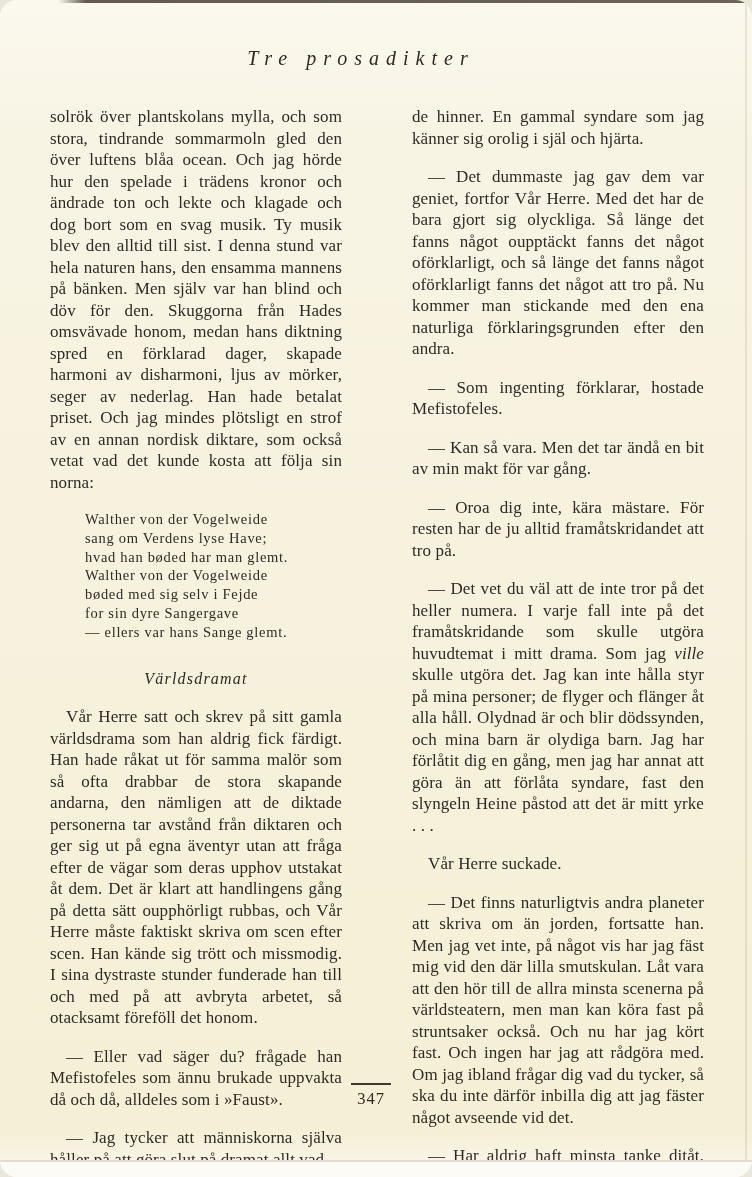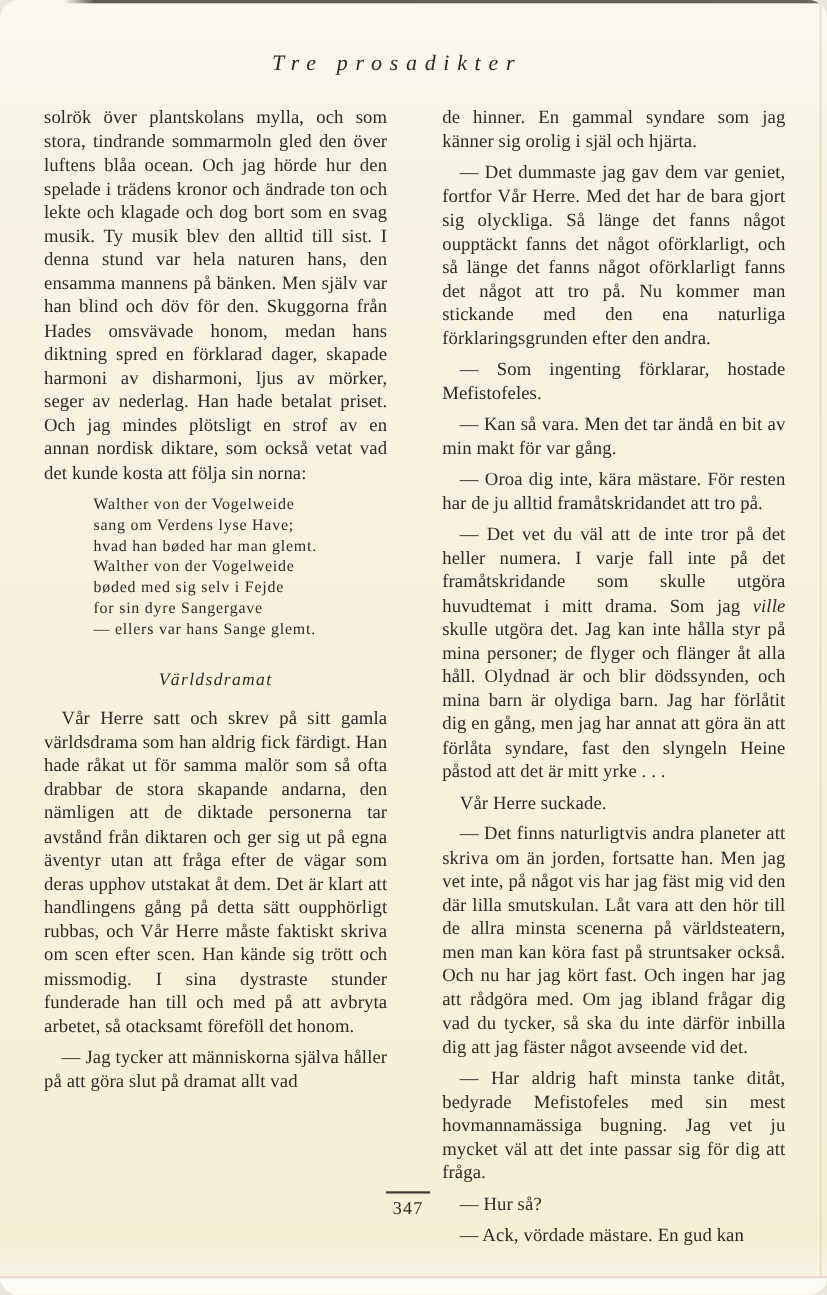--- a/index.html
+++ b/index.html
@@ -35,21 +35,21 @@
     white-space: nowrap;
   }
   .col {
     position: absolute; top: 89px; width: 326px;
     font-size: 17px; line-height: 21.5px;
     text-align: justify;
     letter-spacing: .1px;
   }
   .col-left  { left: 33px; }
   .col-right { left: 395px; }
-  p.para { margin: 7px; text-indent: 0; }
+  p.para { margin: 17px; text-indent: 0; }
   p.para.indent { text-indent: 16px; }
   .verse {
     margin: 10px 0 26px 52px;
     font-size: 14.5px;
     line-height: 18.8px;
     text-align: left;
     letter-spacing: .7px;
   }
   .section-heading {
     margin: 15px 0 13px;
@@ -85,20 +85,21 @@
         <div class="verse-line">Walther von der Vogelweide</div>
         <div class="verse-line">sang om Verdens lyse Have;</div>
         <div class="verse-line">hvad han bøded har man glemt.</div>
         <div class="verse-line">Walther von der Vogelweide</div>
         <div class="verse-line">bøded med sig selv i Fejde</div>
         <div class="verse-line">for sin dyre Sangergave</div>
         <div class="verse-line">— ellers var hans Sange glemt.</div>
       </div>
       <h2 class="section-heading">Världsdramat</h2>
       <p class="para indent">Vår Herre satt och skrev på sitt gamla världsdrama som han aldrig fick färdigt. Han hade råkat ut för samma malör som så ofta drabbar de stora skapande andarna, den nämligen att de diktade personerna tar avstånd från diktaren och ger sig ut på egna äventyr utan att fråga efter de vägar som deras upphov utstakat åt dem. Det är klart att handlingens gång på detta sätt oupphörligt rubbas, och Vår Herre måste faktiskt skriva om scen efter scen. Han kände sig trött och missmodig. I sina dystraste stunder funderade han till och med på att avbryta arbetet, så otacksamt föreföll det honom.</p>
+      <p class="para indent">— Eller vad säger du? frågade han Mefistofeles som ännu brukade uppvakta då och då, alldeles som i »Faust».</p>
       <p class="para indent">— Jag tycker att människorna själva håller på att göra slut på dramat allt vad</p>
     </div>
   <div class="col col-right">
       <p class="para">de hinner. En gammal syndare som jag känner sig orolig i själ och hjärta.</p>
       <p class="para indent">— Det dummaste jag gav dem var geniet, fortfor Vår Herre. Med det har de bara gjort sig olyckliga. Så länge det fanns något oupptäckt fanns det något oförklarligt, och så länge det fanns något oförklarligt fanns det något att tro på. Nu kommer man stickande med den ena naturliga förklaringsgrunden efter den andra.</p>
       <p class="para indent">— Som ingenting förklarar, hostade Mefistofeles.</p>
       <p class="para indent">— Kan så vara. Men det tar ändå en bit av min makt för var gång.</p>
       <p class="para indent">— Oroa dig inte, kära mästare. För resten har de ju alltid framåtskridandet att tro på.</p>
       <p class="para indent">— Det vet du väl att de inte tror på det heller numera. I varje fall inte på det framåtskridande som skulle utgöra huvudtemat i mitt drama. Som jag <i>ville</i> skulle utgöra det. Jag kan inte hålla styr på mina personer; de flyger och flänger åt alla håll. Olydnad är och blir dödssynden, och mina barn är olydiga barn. Jag har förlåtit dig en gång, men jag har annat att göra än att förlåta syndare, fast den slyngeln Heine påstod att det är mitt yrke . . .</p>
       <p class="para indent">Vår Herre suckade.</p>

